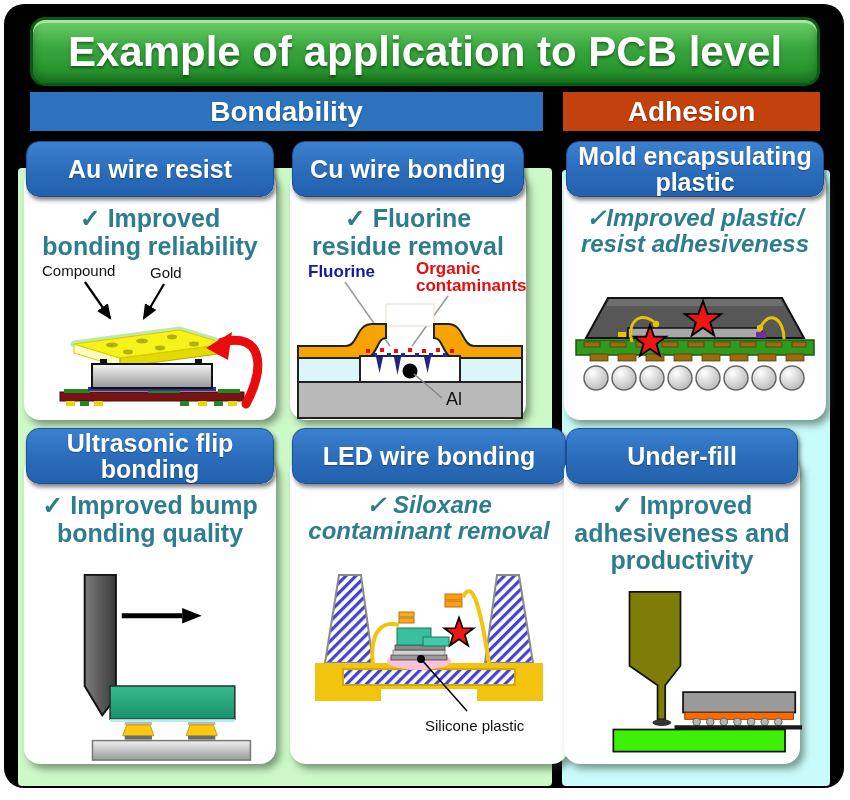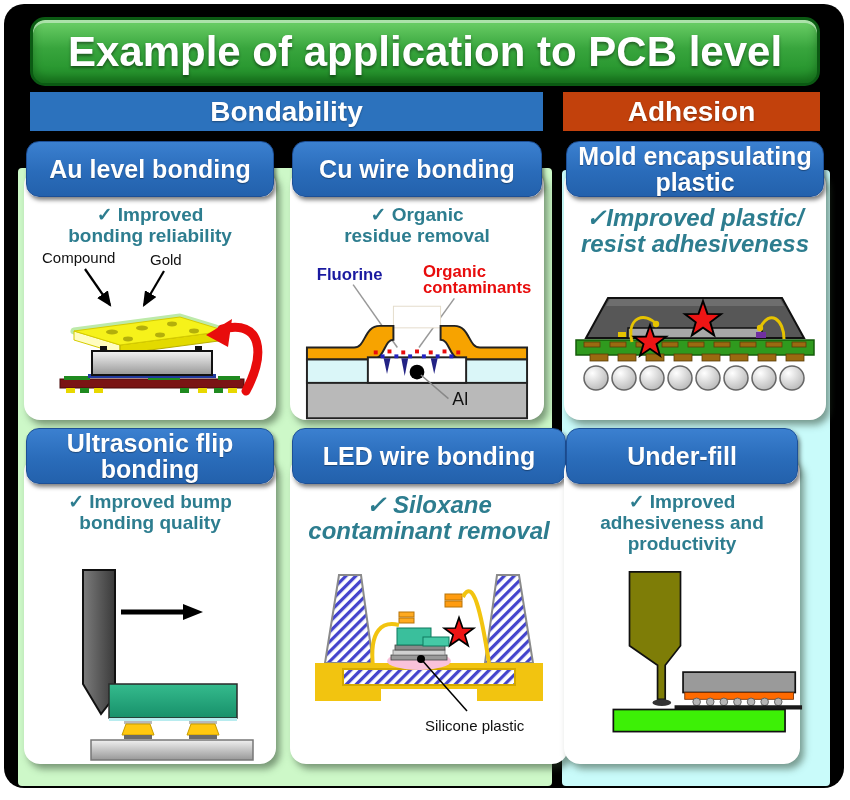--- a/index.html
+++ b/index.html
@@ -32,29 +32,29 @@
     position:absolute;top:-28px;left:2px;right:2px;height:54px;
     border-radius:13px;
     background:linear-gradient(180deg,#3b80d0 0%,#2a6cba 55%,#2361ac 100%);
     border:1px solid #1d4f96;
     box-shadow:2px 3px 4px rgba(0,0,0,.5);
     display:flex;align-items:center;justify-content:center;
     color:#fff;font-size:25px;font-weight:bold;line-height:1.06;
     text-align:center;white-space:pre-line;text-shadow:0 1px 1px rgba(0,0,0,.35);
   }
   .benefit{
-    margin-top:36px;font-size:19px;font-weight:bold;color:#2d7d8f;
+    margin-top:36px;font-size:25px;font-weight:bold;color:#2d7d8f;
     line-height:1.1;text-align:center;white-space:pre-line;
   }
   .benefit.small{font-size:24px;font-style:italic;}
   .illus{display:block;margin:0 auto;}
   svg text{font-family:"Liberation Sans",sans-serif;}
   
   .c-au{left:24px;top:169px;width:252px;height:251px;}
-  .c-cu{left:290px;top:169px;width:254px;height:251px;gap:16px;}
+  .c-cu{left:290px;top:169px;width:236px;height:251px;}
   .c-mold{left:564px;top:169px;width:262px;height:251px;}
   .c-ultra{left:24px;top:456px;width:252px;height:308px;justify-content:space-between;}
   .c-led{left:290px;top:456px;width:278px;height:308px;}
   .c-uf{left:564px;top:456px;width:236px;height:308px;}
 </style>
 </head>
 <body>
 
 <div class="frame"></div>
 
@@ -67,21 +67,21 @@
 </div>
 <div class="section-bar bar-adhesion">
   <span>Adhesion</span>
 </div>
 
 <div class="bg-left"></div>
 <div class="bg-right"></div>
 
 <div class="card c-au">
   <div class="card-header">
-    <span>Au level bonding</span>
+    <span>Au wire resist</span>
   </div>
   <div class="benefit">✓ Improved
 bonding reliability</div>
   <svg class="illus" width="240" height="152" viewBox="0 0 240 152">
     <defs>
       <marker id="ah1" markerWidth="9" markerHeight="9" refX="6" refY="3" orient="auto">
         <path d="M0,0 L7,3 L0,6 Z" fill="#000"></path>
       </marker>
       <linearGradient id="lidGrad" x1="0" y1="0" x2="0" y2="1">
         <stop offset="0" stop-color="#f4f4f4"></stop>
@@ -133,21 +133,21 @@
       <path d="M216,144 C236,106 232,72 192,82" stroke="#e80c0c" stroke-width="9" fill="none" stroke-linecap="round"></path>
       <polygon points="176,88 202,72 198,100" fill="#e80c0c"></polygon>
     </g>
   </svg>
 </div>
 
 <div class="card c-cu">
   <div class="card-header">
     <span>Cu wire bonding</span>
   </div>
-  <div class="benefit">✓ Organic
+  <div class="benefit">✓ Fluorine
 residue removal</div>
   <svg class="illus" width="240" height="160" viewBox="0 0 240 160">
     <text x="18" y="17" font-size="17" font-weight="bold" fill="#1a1aa0">Fluorine</text>
     <text x="126" y="14" font-size="17" font-weight="bold" fill="#e80c0c">Organic</text>
     <text x="126" y="31" font-size="17" font-weight="bold" fill="#e80c0c">contaminants</text>
     <line x1="55" y1="22" x2="100" y2="86" stroke="#999" stroke-width="1.5"></line>
     <line x1="158" y1="36" x2="122" y2="86" stroke="#999" stroke-width="1.5"></line>
     <g>
       <rect x="8" y="120" width="224" height="38" fill="#b9b9b9" stroke="#222" stroke-width="2"></rect>
       <rect x="8" y="98" width="224" height="24" fill="#daf6f8" stroke="#222" stroke-width="2"></rect>

